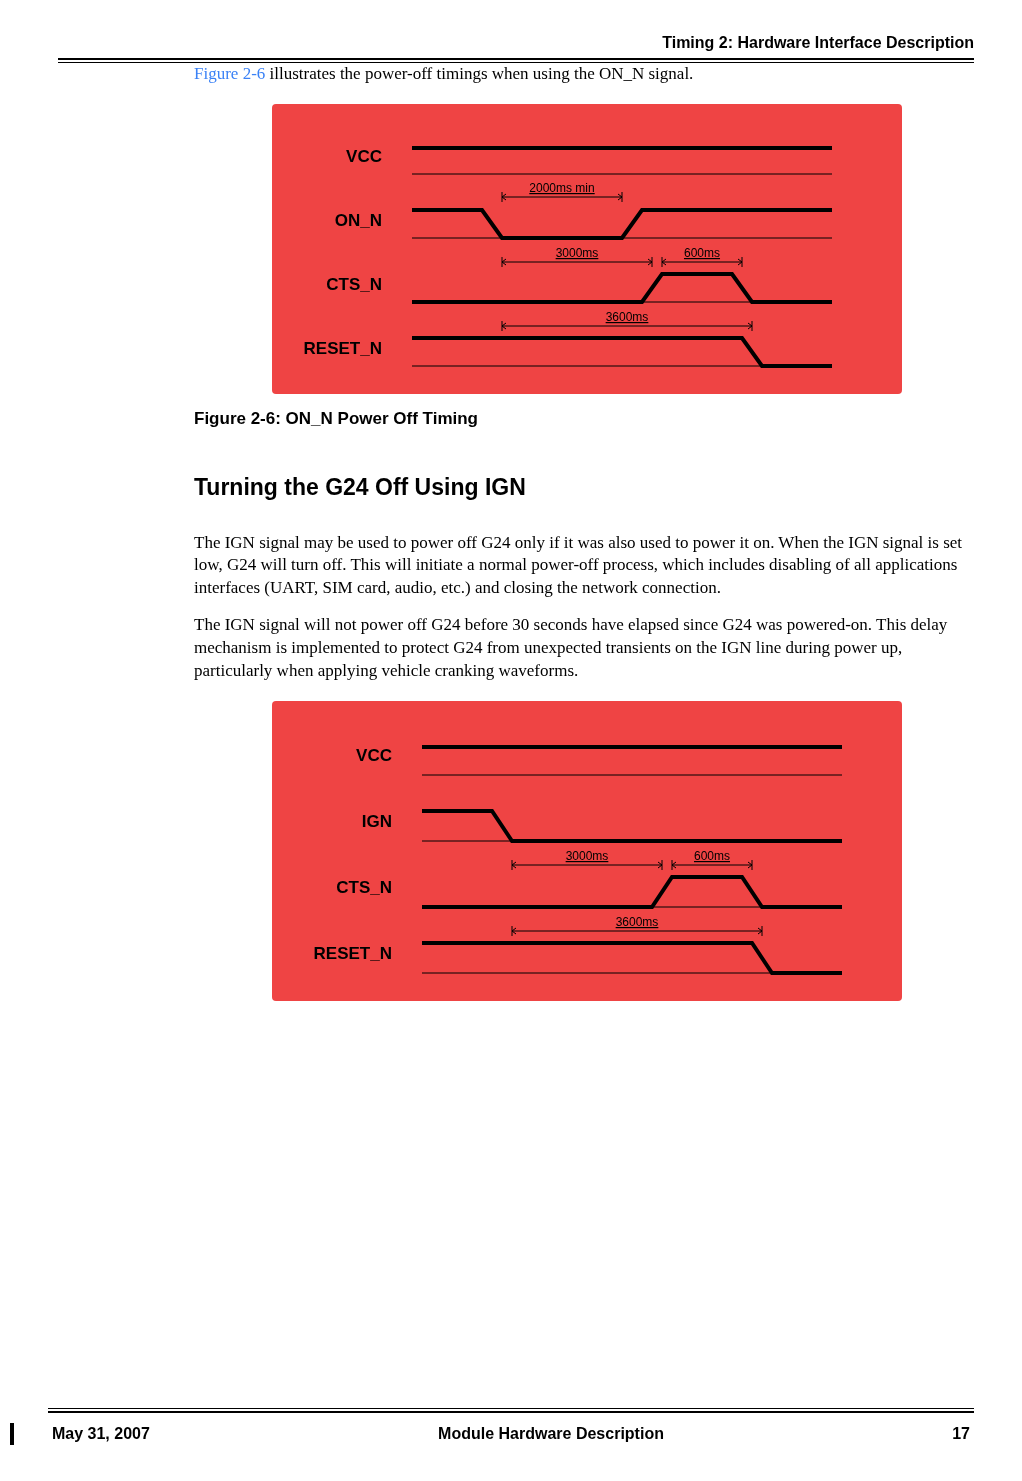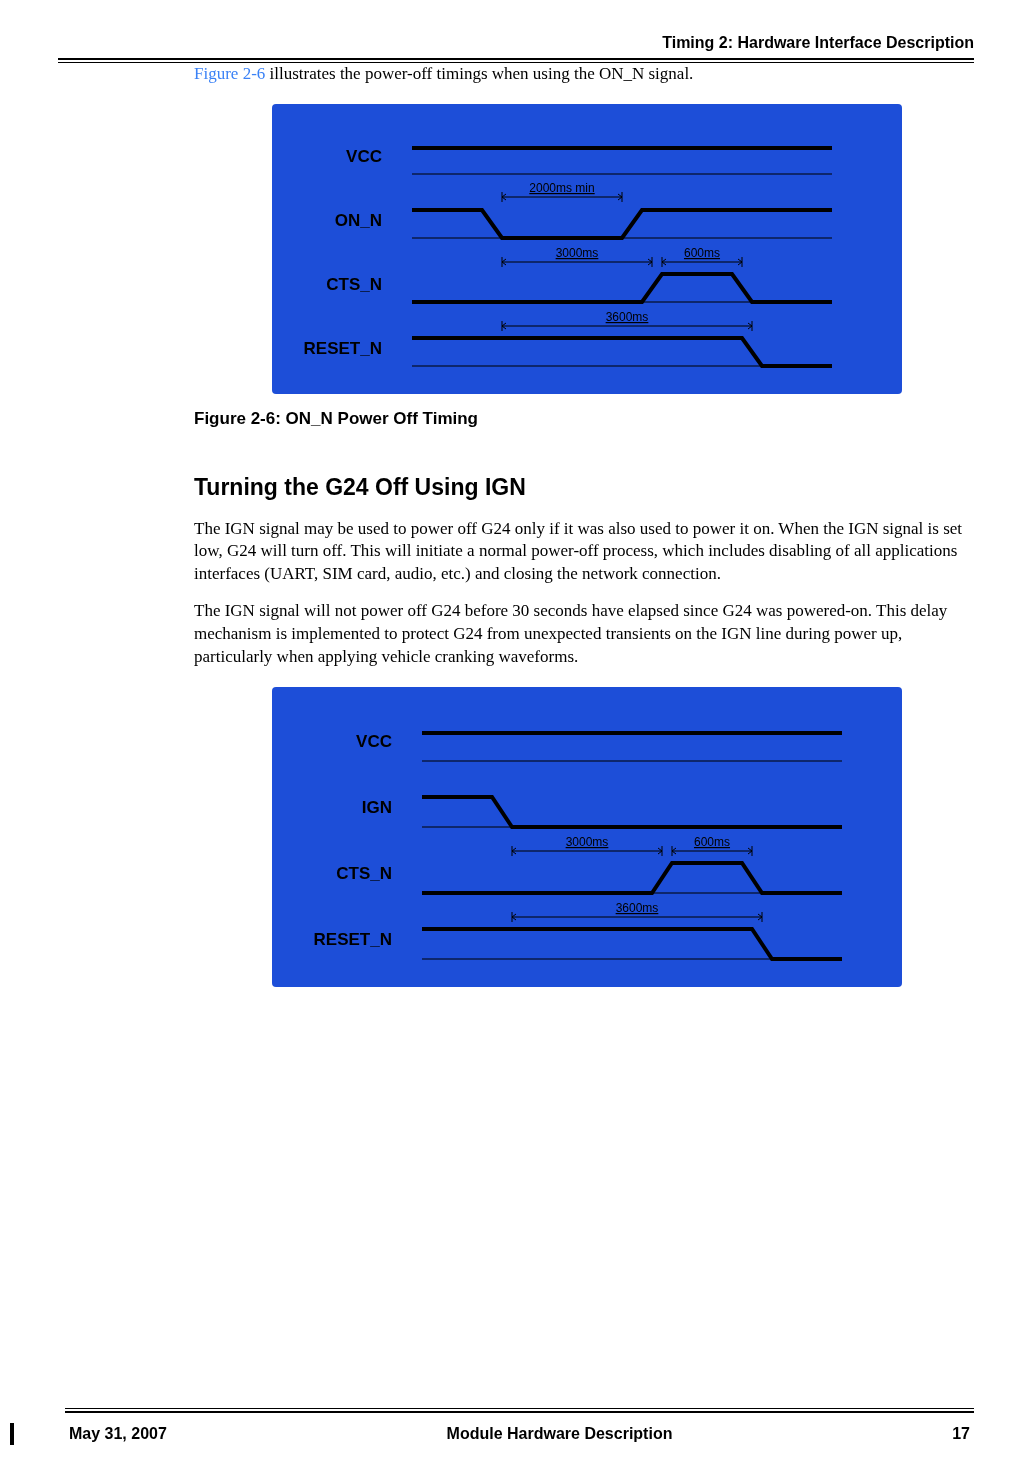--- a/index.html
+++ b/index.html
@@ -41,49 +41,49 @@
   }
   .content {
     margin-left: 146px;
     margin-right: 10px;
   }
   .intro {
     margin-top: 30px;
   }
   .link { color: #3b82f6; }
   .fig-box {
-    background: #1d4ed8;
+    background: #ef4444;
     width: 630px;
     height: 290px;
     margin: 18px 0 12px 78px;
     position: relative;
     border-radius: 4px;
   }
   .fig-caption {
     font-family: Arial, Helvetica, sans-serif;
     font-weight: bold;
     font-size: 17px;
     margin-top: 14px;
   }
   .section-title {
     font-family: Arial, Helvetica, sans-serif;
     font-weight: bold;
     font-size: 23px;
     margin-top: 42px;
-    margin-bottom: 14px;
+    margin-bottom: 28px;
   }
   p.para { margin: 0 0 14px 0; }
 
   
   .sig-label { font-family: Arial, sans-serif; font-weight: bold; font-size: 17px; }
   .tim-label { font-family: Arial, sans-serif; font-size: 12px; text-decoration: underline; }
 
   .footer-area {
     position: absolute;
-    left: 65px; right: 48px; bottom: 36px;
+    left: 48px; right: 48px; bottom: 36px;
   }
   .footer-rule-thin { border-top: 1px solid #000; }
   .footer-rule-thick { border-top: 2px solid #000; margin-top: 2px; }
   .footer-row {
     display: flex;
     justify-content: space-between;
     font-family: Arial, Helvetica, sans-serif;
     font-weight: bold;
     font-size: 16px;
     margin-top: 10px;

